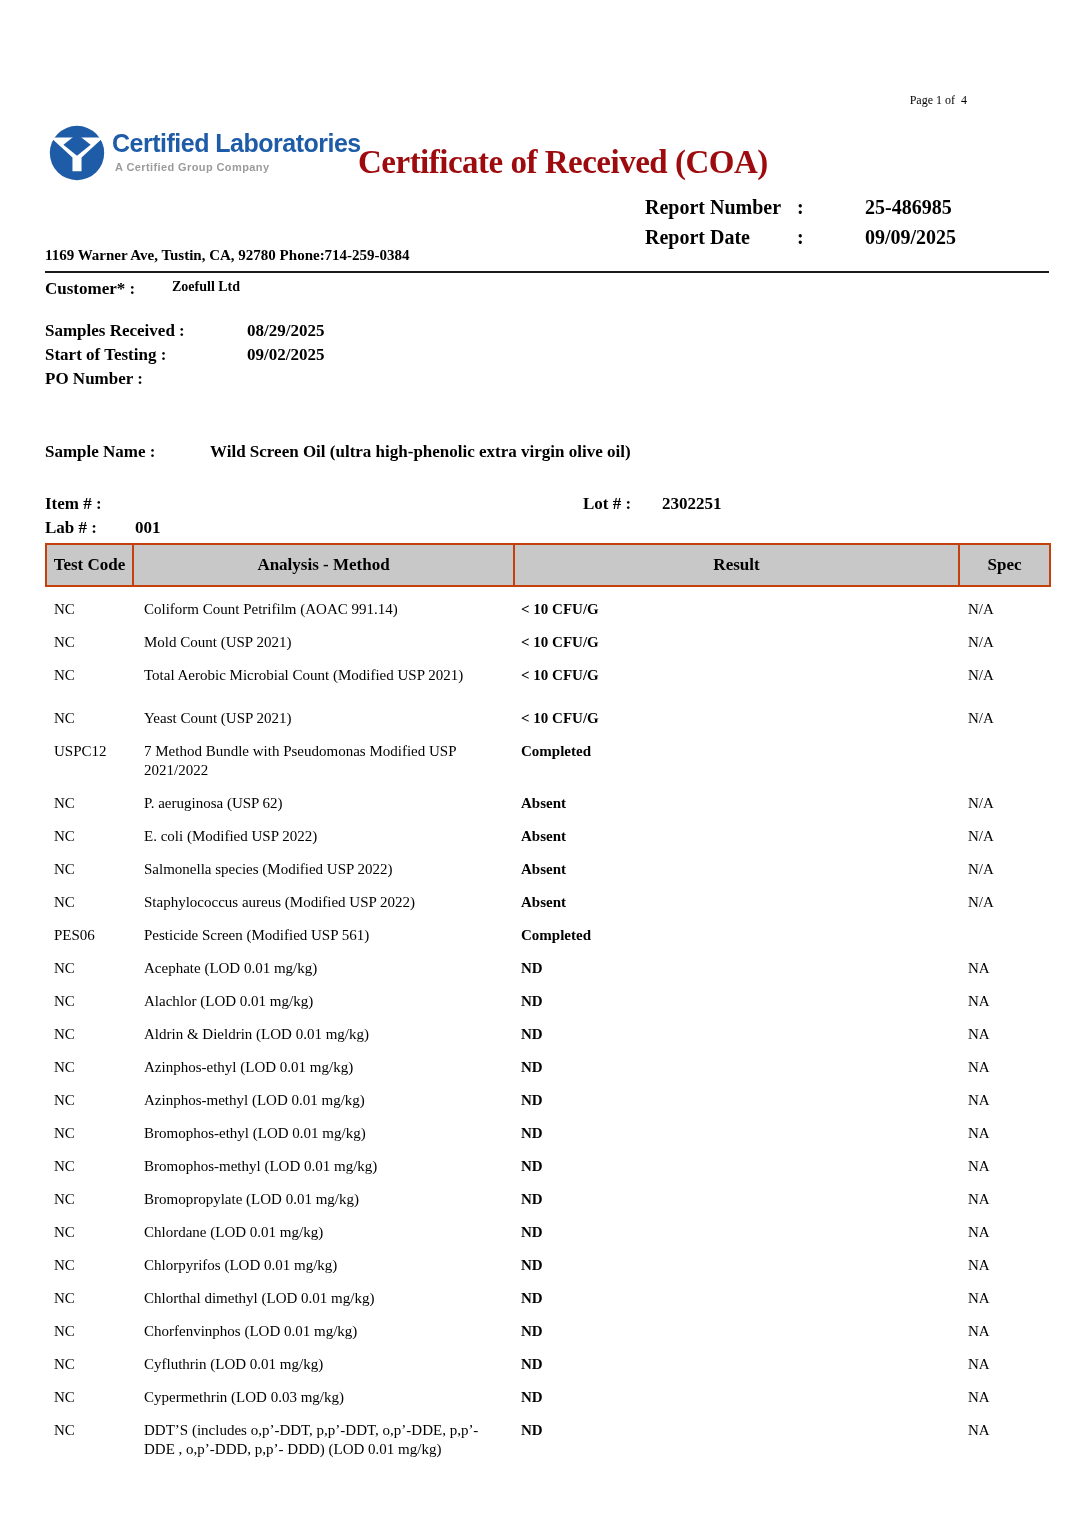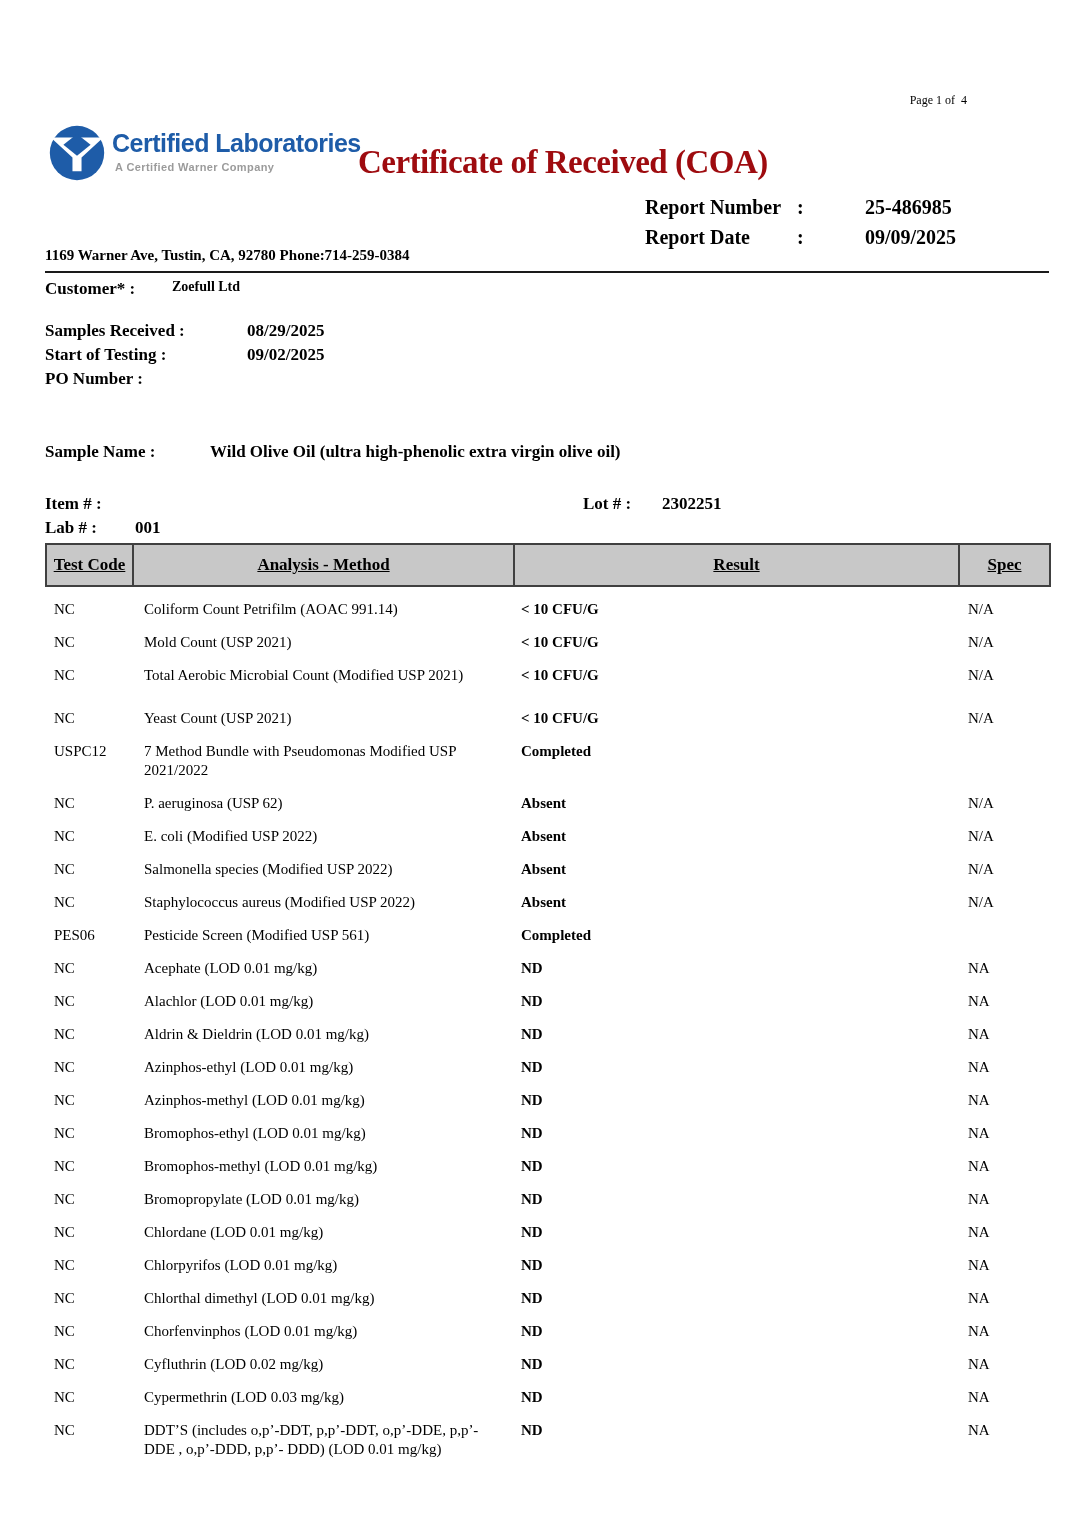--- a/index.html
+++ b/index.html
@@ -64,24 +64,24 @@
   table.results{
     position:absolute;left:45px;top:543px;width:1004px;
     border-collapse:collapse;table-layout:fixed;
   }
   col.c-code{width:87px;}
   col.c-method{width:381px;}
   col.c-result{width:445px;}
   col.c-spec{width:91px;}
   table.results thead th{
     background:var(--header-gray);
-    border:2px solid #404040;
+    border:2px solid #c2410c;
     height:42px;
     font-size:17px;font-weight:bold;
-    text-align:center;vertical-align:middle;text-decoration:underline;
+    text-align:center;vertical-align:middle;
   }
   table.results tbody td{
     border:none;vertical-align:top;
     font-size:15px;line-height:19px;
     padding-top:5px;padding-bottom:9px;
   }
   table.results tbody tr:first-child td{padding-top:13px;}
   table.results tbody tr:nth-child(3) td{padding-bottom:19px;}
   td.cell-code{padding-left:8px;font-size:13.5px;}
   td.cell-method{padding-left:11px;padding-right:6px;}
@@ -98,21 +98,21 @@
   <div class="logo">
     <span class="logo-mark">
       <svg viewBox="0 0 64 64" width="58" height="58" aria-hidden="true">
         <circle cx="32" cy="32" r="30" fill="#1E5CA8"></circle>
         <path fill="#ffffff" d="M3 15 L61 15 L37 37 L37 52 L27 52 L27 37 Z"></path>
         <path fill="#1E5CA8" d="M32 11 L47 23 L32 35 L17 23 Z"></path>
       </svg>
     </span>
     <div class="logo-textcol">
       <div class="logo-name">Certified Laboratories</div>
-      <div class="logo-tagline">A Certified Warner Company</div>
+      <div class="logo-tagline">A Certified Group Company</div>
     </div>
   </div>
 
   <h1 class="doc-title">Certificate of Received (COA)</h1>
 
   <div class="report-meta">
     <div class="rrow">
       <span class="rlabel">Report Number</span>
       <span class="rcolon">:</span>
       <span class="rvalue">25-486985</span>
@@ -134,21 +134,21 @@
   <div class="kvline sr-label">Samples Received :</div>
   <div class="kvline sr-value">08/29/2025</div>
 
   <div class="kvline st-label">Start of Testing :</div>
   <div class="kvline st-value">09/02/2025</div>
 
   <div class="kvline po-label">PO Number :</div>
   <div class="kvline po-value"></div>
 
   <div class="kvline sn-label">Sample Name :</div>
-  <div class="kvline sn-value">Wild Olive Oil (ultra high-phenolic extra virgin olive oil)</div>
+  <div class="kvline sn-value">Wild Screen Oil (ultra high-phenolic extra virgin olive oil)</div>
 
   <div class="kvline item-label">Item # :</div>
   <div class="kvline item-value"></div>
   <div class="kvline lot-label">Lot # :</div>
   <div class="kvline lot-value">2302251</div>
 
   <div class="kvline lab-label">Lab # :</div>
   <div class="kvline lab-value">001</div>
 
   <table class="results">
@@ -316,21 +316,21 @@
 
     <tr>
       <td class="cell-code">NC</td>
       <td class="cell-method">Chorfenvinphos (LOD 0.01 mg/kg)</td>
       <td class="cell-result">ND</td>
       <td class="cell-spec">NA</td>
     </tr>
 
     <tr>
       <td class="cell-code">NC</td>
-      <td class="cell-method">Cyfluthrin (LOD 0.02 mg/kg)</td>
+      <td class="cell-method">Cyfluthrin (LOD 0.01 mg/kg)</td>
       <td class="cell-result">ND</td>
       <td class="cell-spec">NA</td>
     </tr>
 
     <tr>
       <td class="cell-code">NC</td>
       <td class="cell-method">Cypermethrin (LOD 0.03 mg/kg)</td>
       <td class="cell-result">ND</td>
       <td class="cell-spec">NA</td>
     </tr>

